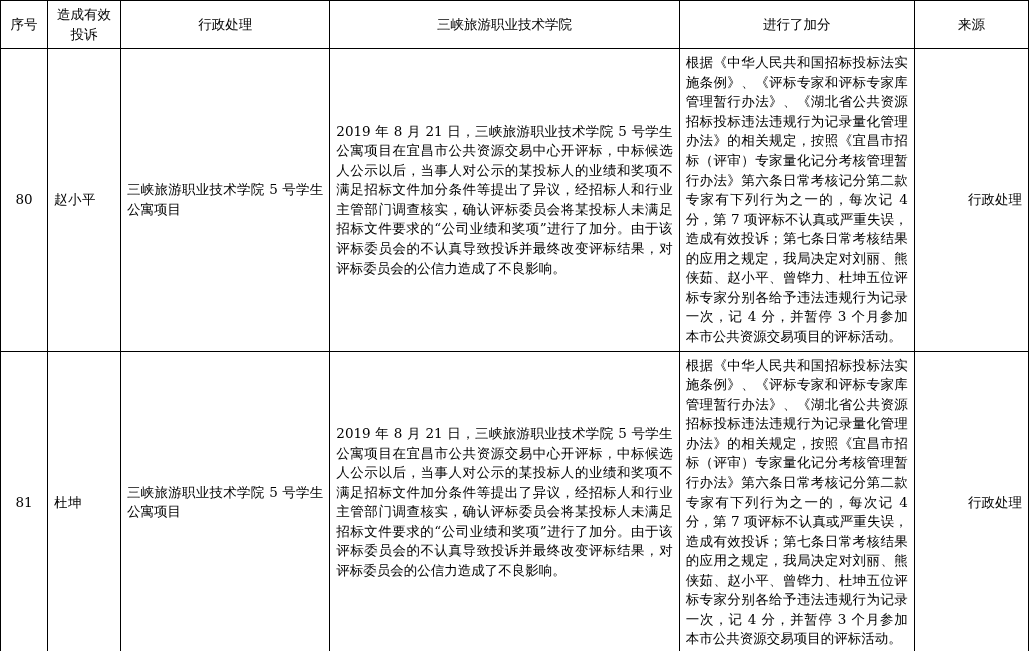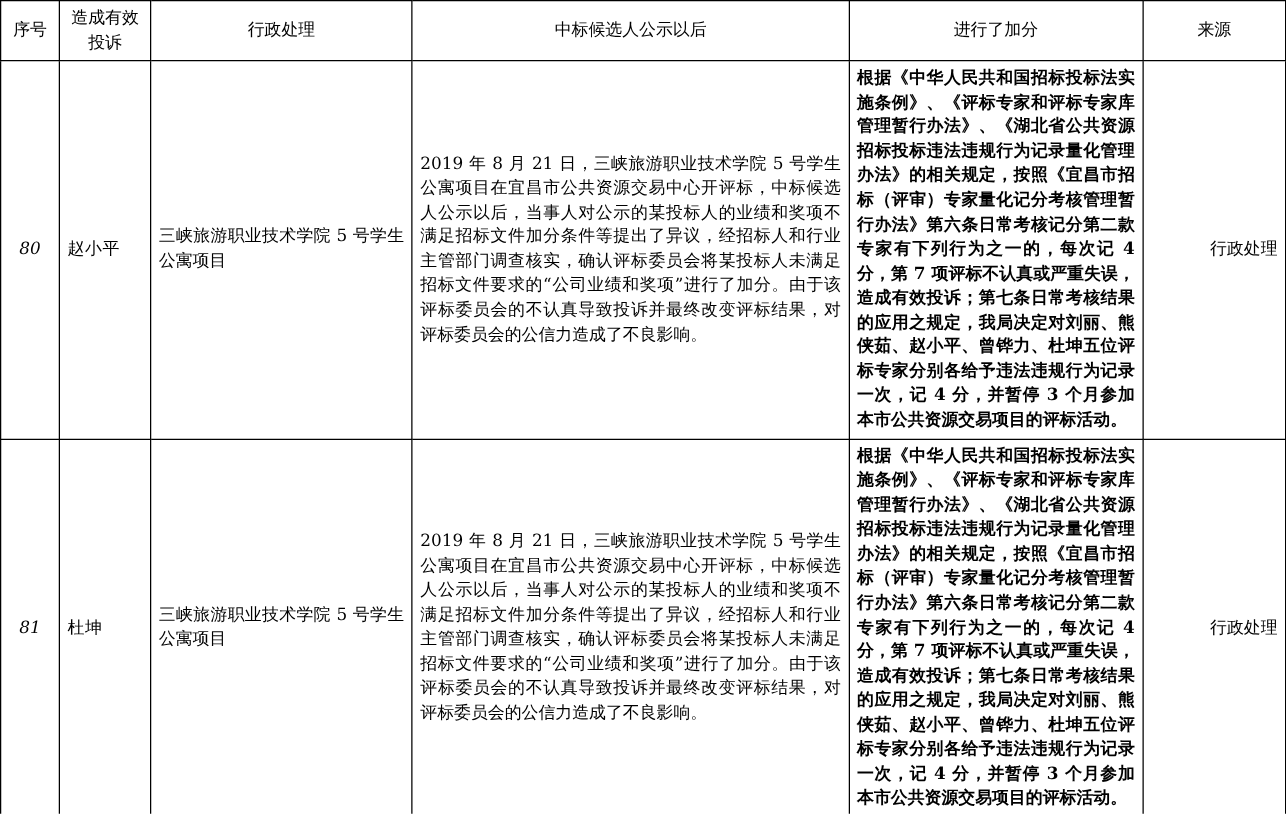--- a/index.html
+++ b/index.html
@@ -37,21 +37,20 @@
   col.c-name     { width: 73px; }
   col.c-project  { width: 209px; }
   col.c-desc     { width: 349px; }
   col.c-result   { width: 235px; }
   col.c-source   { width: 114px; }
 
   td.seq-cell {
     text-align: center;
     font-size: 14px;
     font-family: "DejaVu Serif", "Liberation Serif", serif;
-    font-style: italic;
   }
   td.name-cell {
     text-align: left;
     font-size: 14.5px;
     letter-spacing: 0.5px;
   }
   td.project-cell {
     text-align: justify;
     text-justify: inter-ideograph;
     font-size: 14px;
@@ -65,21 +64,20 @@
     line-height: 1.8;
     padding: 4px 10px;
   }
   td.result-cell {
     text-align: justify;
     text-justify: inter-ideograph;
     font-size: 13.5px;
     line-height: 1.72;
     padding: 6px 8px;
     vertical-align: top;
-    font-weight: bold;
   }
   td.source-cell {
     text-align: right;
     font-size: 14px;
   }
   .row-80 td.desc-cell,
   .row-81 td.desc-cell { vertical-align: middle; }
   .row-80 td.project-cell,
   .row-81 td.project-cell { vertical-align: middle; }
 </style>
@@ -93,21 +91,21 @@
     <col class="c-project">
     <col class="c-desc">
     <col class="c-result">
     <col class="c-source">
   </colgroup>
   <thead>
     <tr>
       <th>序号</th>
       <th>造成有效投诉</th>
       <th>行政处理</th>
-      <th>中标候选人公示以后</th>
+      <th>三峡旅游职业技术学院</th>
       <th>进行了加分</th>
       <th>来源</th>
     </tr>
   </thead>
   <tbody>
     <tr class="row-80">
       <td class="seq-cell">80</td>
       <td class="name-cell">赵小平</td>
       <td class="project-cell">三峡旅游职业技术学院 5 号学生公寓项目</td>
       <td class="desc-cell">2019 年 8 月 21 日，三峡旅游职业技术学院 5 号学生公寓项目在宜昌市公共资源交易中心开评标，中标候选人公示以后，当事人对公示的某投标人的业绩和奖项不满足招标文件加分条件等提出了异议，经招标人和行业主管部门调查核实，确认评标委员会将某投标人未满足招标文件要求的“公司业绩和奖项”进行了加分。由于该评标委员会的不认真导致投诉并最终改变评标结果，对评标委员会的公信力造成了不良影响。</td>

